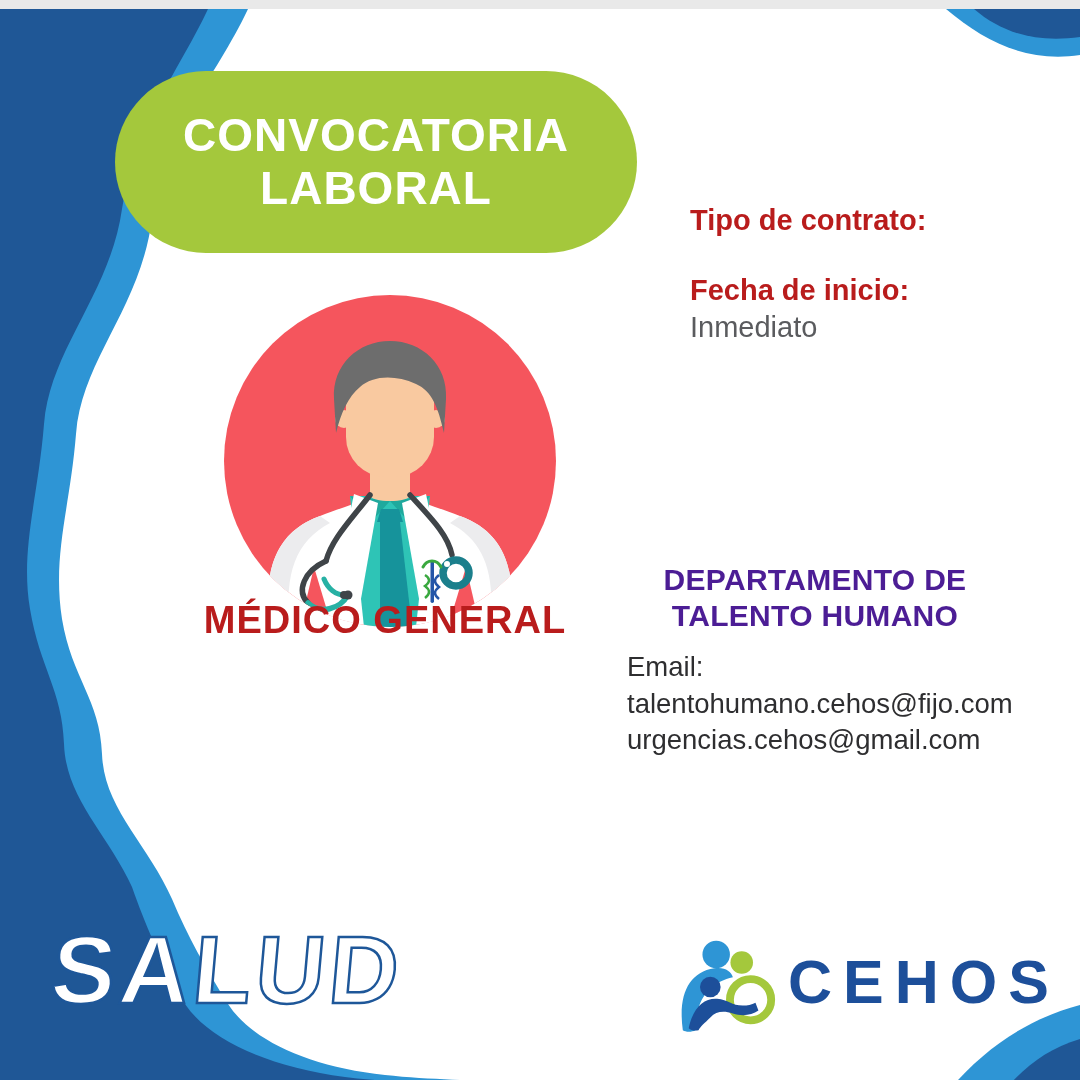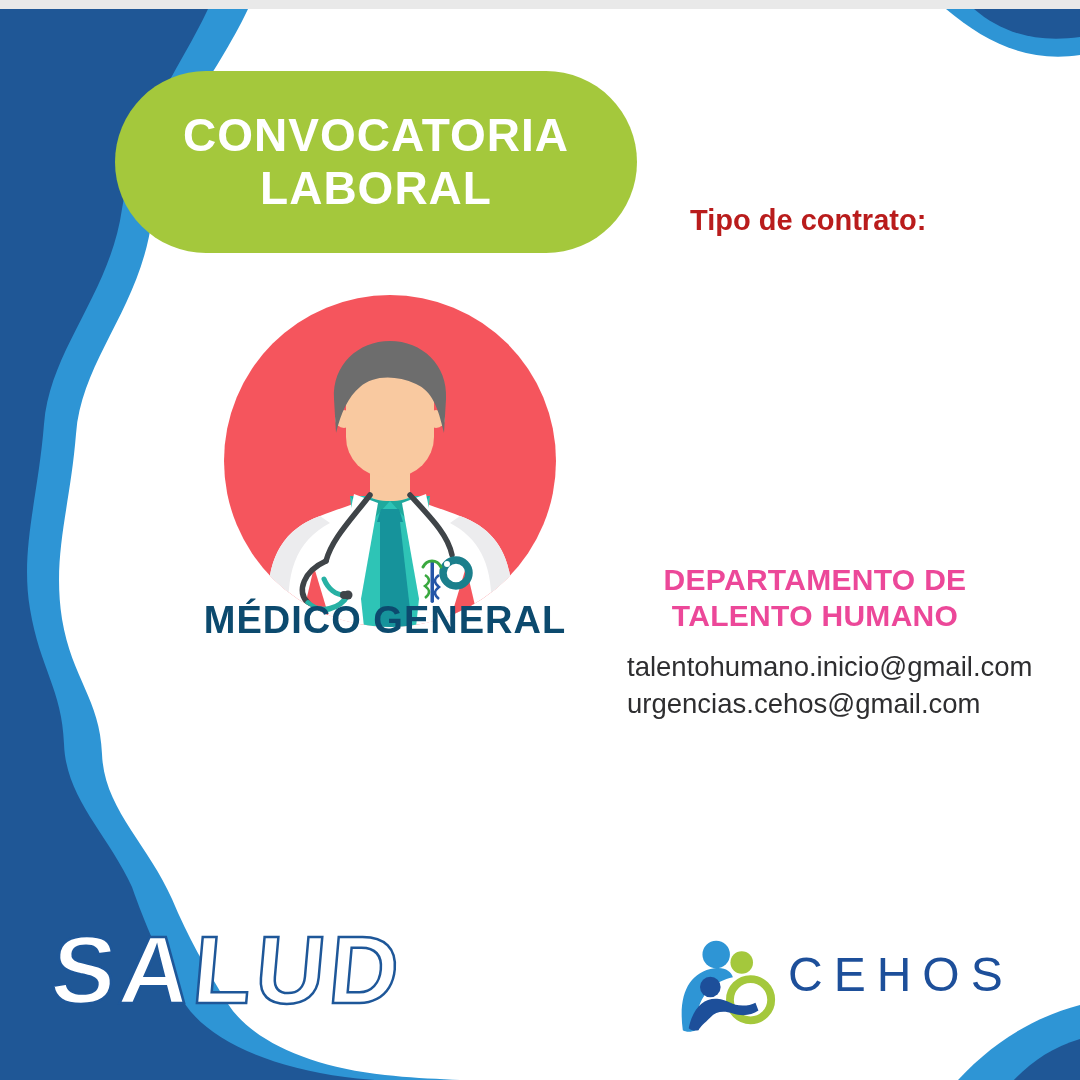--- a/index.html
+++ b/index.html
@@ -17,56 +17,56 @@
   .banner-text{
     color:#ffffff;font-size:46px;font-weight:800;line-height:1.16;
     letter-spacing:1px;text-align:center;white-space:pre-line;
   }
 
   
   .doctor{position:absolute;left:224px;top:286px;width:332px;height:332px;}
 
   .vacancy-title{
     position:absolute;left:180px;top:590px;width:410px;text-align:center;
-    color:#0c4a6e;font-size:38px;font-weight:800;letter-spacing:1px;white-space:nowrap;
+    color:#b91c1c;font-size:38px;font-weight:800;letter-spacing:1px;white-space:nowrap;
   }
 
   .description{
     position:absolute;left:203px;top:703px;width:420px;
     font-size:29px;line-height:36px;color:#55565A;white-space:pre;
   }
   .description .em{font-style:italic;font-weight:700;color:#4E4F53;}
 
   
   .details{position:absolute;left:690px;top:193px;font-size:29px;line-height:37px;color:#5A5B5E;}
   .detail{margin:0 0 33px 0;}
   .detail-label{font-weight:700;color:#b91c1c;}
   .block{display:block;}
 
   .department{
     position:absolute;left:618px;top:553px;width:394px;text-align:center;
-    color:#ec4899;font-size:30px;font-weight:800;line-height:36px;
+    color:#4c1d95;font-size:30px;font-weight:800;line-height:36px;
     letter-spacing:0.3px;white-space:pre-line;
   }
   .emails{
     position:absolute;left:627px;top:640px;font-size:27.5px;line-height:36.5px;
     color:#2E2E30;white-space:nowrap;
   }
 
   .watermark{
     position:absolute;left:52px;top:906px;
     font-size:96px;font-weight:700;letter-spacing:4px;
     color:#ffffff;-webkit-text-stroke:2.5px #1E5799;
     transform:skewX(-5deg);white-space:nowrap;
   }
 
   
   .logo-icon{position:absolute;left:673px;top:926px;width:108px;height:100px;}
   .logo-name{
-    position:absolute;left:788px;top:938px;font-size:48px;font-weight:400;
+    position:absolute;left:788px;top:938px;font-size:61px;font-weight:700;
     color:#1D4F9A;letter-spacing:11px;white-space:nowrap;
   }
   .logo-tagline{
     position:absolute;left:790px;top:993px;font-size:19.5px;font-weight:700;
     color:#2E86C8;white-space:nowrap;
   }
 </style>
 </head>
 <body>
 
@@ -162,26 +162,31 @@
     </g>
   </svg>
 
   <div class="vacancy-title">MÉDICO GENERAL</div>
 
 
   <div class="details">
     <div class="detail">
       <span class="detail-label block">Tipo de contrato:</span>
     </div>
+    <div class="detail">
+      <span class="detail-label block">Fecha de inicio:</span>
+      <span class="block">Inmediato</span>
+    </div>
   </div>
 
   <div class="department">DEPARTAMENTO DE
 TALENTO HUMANO</div>
   <div class="emails">
-    <div>talentohumano.inicio@gmail.com</div>
+    <div>Email:</div>
+    <div>talentohumano.cehos@fijo.com</div>
     <div>urgencias.cehos@gmail.com</div>
   </div>
 
   <div class="watermark">SALUD</div>
 
   <svg class="logo-icon" viewBox="0 0 110 100" aria-hidden="true">
 
     <circle cx="44" cy="19" r="14" fill="#2E95D5"></circle>
     <path fill="#2E95D5" d="M 10 96 C 5 60 16 37 42 33 C 53 31.5 59 36 61 42 C 43 46 30 58 26 74 C 23 84 22 90 23 96 C 19 98 13 98 10 96 Z"></path>
 

